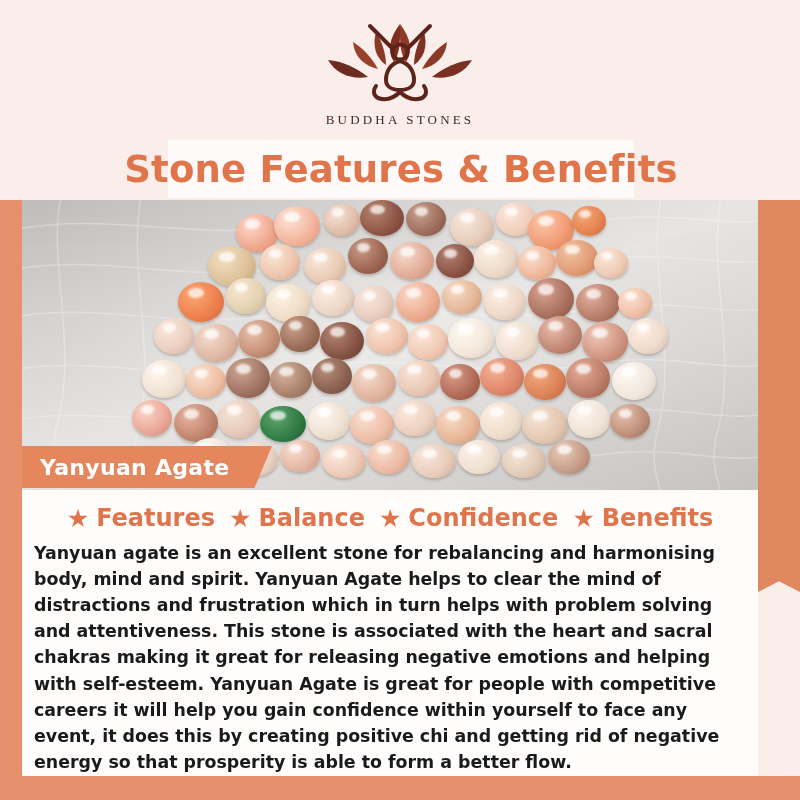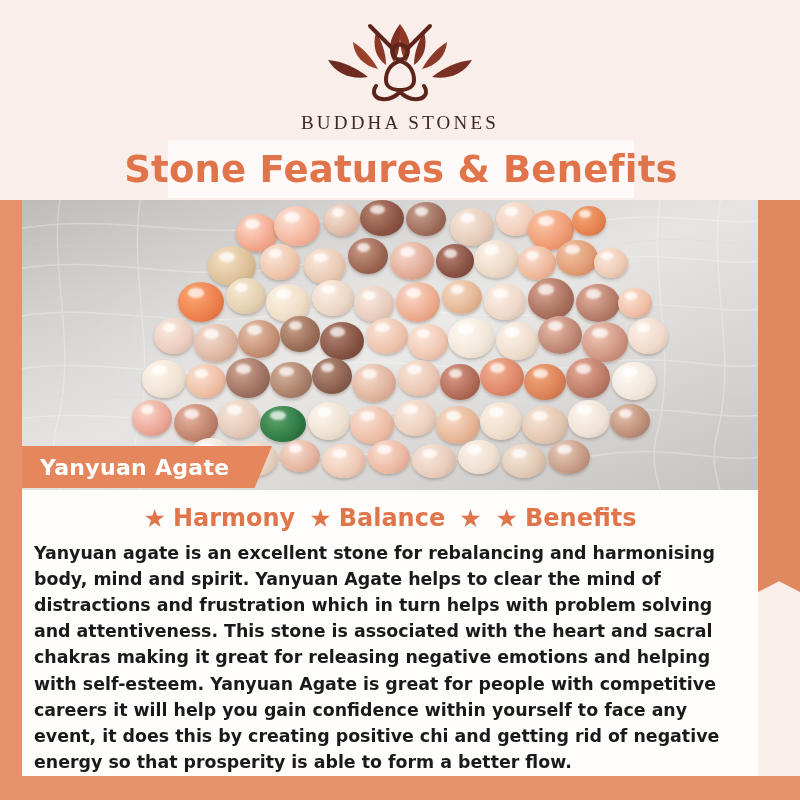--- a/index.html
+++ b/index.html
@@ -61,21 +61,21 @@
     left: 50%; top: 16px;
     transform: translateX(-50%);
     width: 230px;
     text-align: center;
   }
   .logo-mark { display: block; margin: 0 auto; }
   .logo-text {
     display: block;
     margin-top: 4px;
     font-family: "Liberation Serif", serif;
-    font-size: 19px;
+    font-size: 13px;
     letter-spacing: 3.2px;
     color: #3a2a26;
   }
 
   
   .title-band {
     position: absolute;
     left: 168px; top: 140px;
     width: 466px; height: 58px;
     background: #fefafa;
@@ -332,28 +332,29 @@
   </div>
 
   <div class="ribbon">
     <span class="ribbon-text">Yanyuan Agate</span>
   </div>
 
   <div class="card">
     <div class="features">
       <span class="feat">
         <span class="star">★</span>
-        <span>Harmony</span>
+        <span>Features</span>
       </span>
       <span class="feat">
         <span class="star">★</span>
         <span>Balance</span>
       </span>
       <span class="feat">
         <span class="star">★</span>
+        <span>Confidence</span>
       </span>
       <span class="feat">
         <span class="star">★</span>
         <span>Benefits</span>
       </span>
     </div>
 
     <p class="body-text">Yanyuan agate is an excellent stone for rebalancing and harmonising body, mind and spirit. Yanyuan Agate helps to clear the mind of distractions and frustration which in turn helps with problem solving and attentiveness. This stone is associated with the heart and sacral chakras making it great for releasing negative emotions and helping with self-esteem. Yanyuan Agate is great for people with competitive careers it will help you gain confidence within yourself to face any event, it does this by creating positive chi and getting rid of negative energy so that prosperity is able to form a better flow.</p>
   </div>
 

